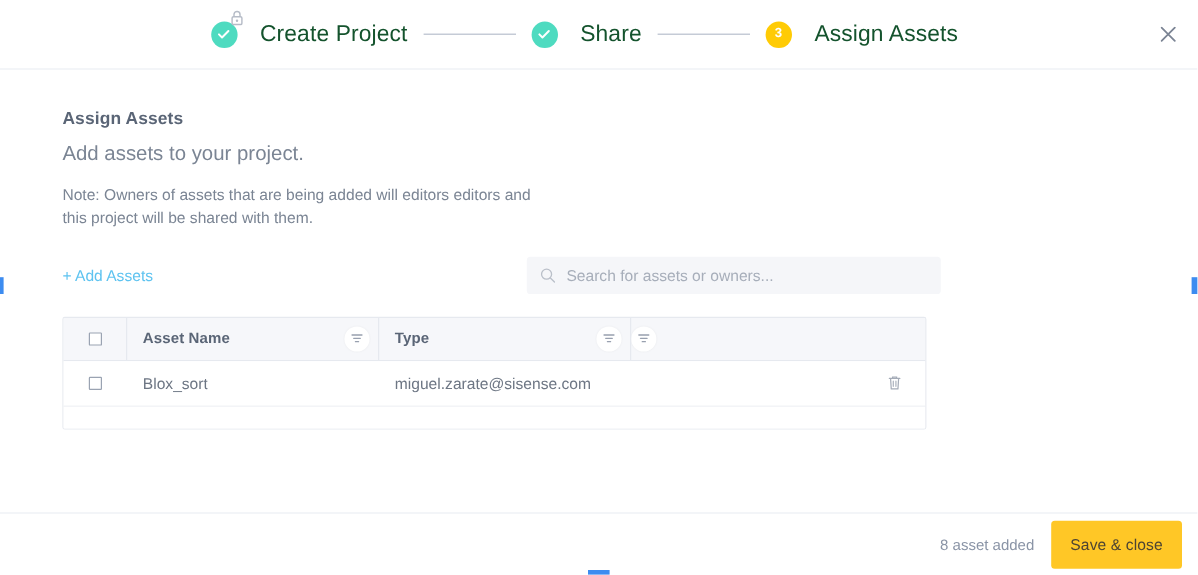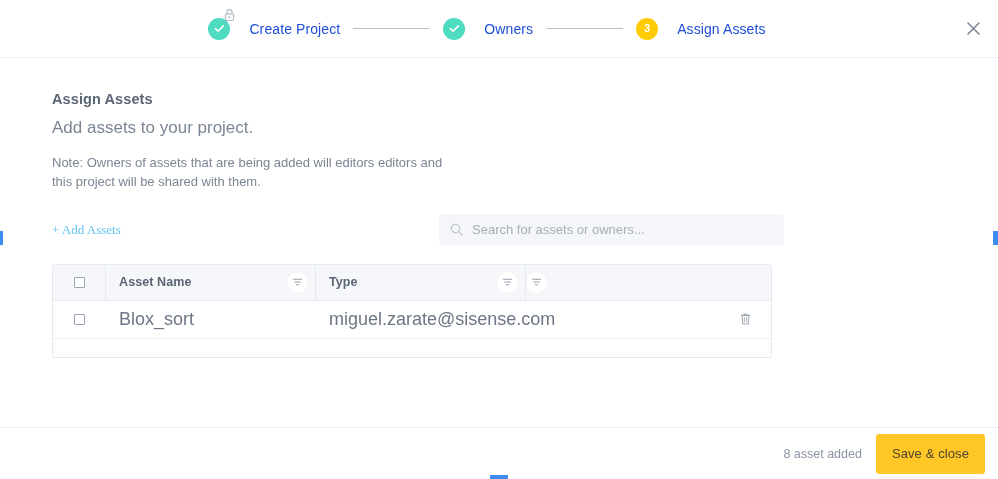--- a/index.html
+++ b/index.html
@@ -76,22 +76,22 @@
   .lock-badge {
     position: absolute;
     top: -10px;
     right: -6px;
     width: 13px;
     height: 14px;
   }
 
   .step-label {
     margin-left: 19px;
-    font-size: 14px;
-    color: #1d4ed8;
+    font-size: 19px;
+    color: #14532d;
     white-space: nowrap;
     letter-spacing: 0.1px;
   }
 
   .step-connector {
     width: 77px;
     height: 1px;
     background: #b7bfcc;
     margin: 0 13px;
     flex-shrink: 0;
@@ -148,21 +148,20 @@
     margin-bottom: 18px;
     padding-right: 214px;
   }
 
   .add-assets-link {
     font-size: 13px;
     color: #5ec3f0;
     cursor: pointer;
     font-weight: 500;
     white-space: nowrap;
-    font-family: Liberation Serif, serif;
   }
 
   .search-box {
     margin-left: auto;
     width: 345px;
     height: 31px;
     background: #f5f6f9;
     border-radius: 3px;
     display: flex;
     align-items: center;
@@ -269,21 +268,21 @@
     background: #ffffff;
     display: flex;
     align-items: center;
     justify-content: center;
     cursor: pointer;
     flex-shrink: 0;
     box-shadow: 0 0 2px rgba(0,0,0,.06);
   }
 
   .td-text {
-    font-size: 18px;
+    font-size: 13px;
     color: #6d7684;
     white-space: nowrap;
     overflow: hidden;
     text-overflow: ellipsis;
   }
 
   .trash-btn {
     width: 20px; height: 20px;
     display: flex; align-items: center; justify-content: center;
     cursor: pointer;
@@ -356,21 +355,21 @@
       </div>
 
       <div class="step-connector"></div>
 
       <div class="step">
         <div class="step-circle done">
           <svg class="check" viewBox="0 0 12 12">
             <path d="M1.6 6.2 L4.4 9 L10.2 3.1" fill="none" stroke="#ffffff" stroke-width="1.8" stroke-linecap="round" stroke-linejoin="round"></path>
           </svg>
         </div>
-        <span class="step-label">Owners</span>
+        <span class="step-label">Share</span>
       </div>
 
       <div class="step-connector"></div>
 
       <div class="step">
         <div class="step-circle current">
           <span class="num">3</span>
         </div>
         <span class="step-label">Assign Assets</span>
       </div>

